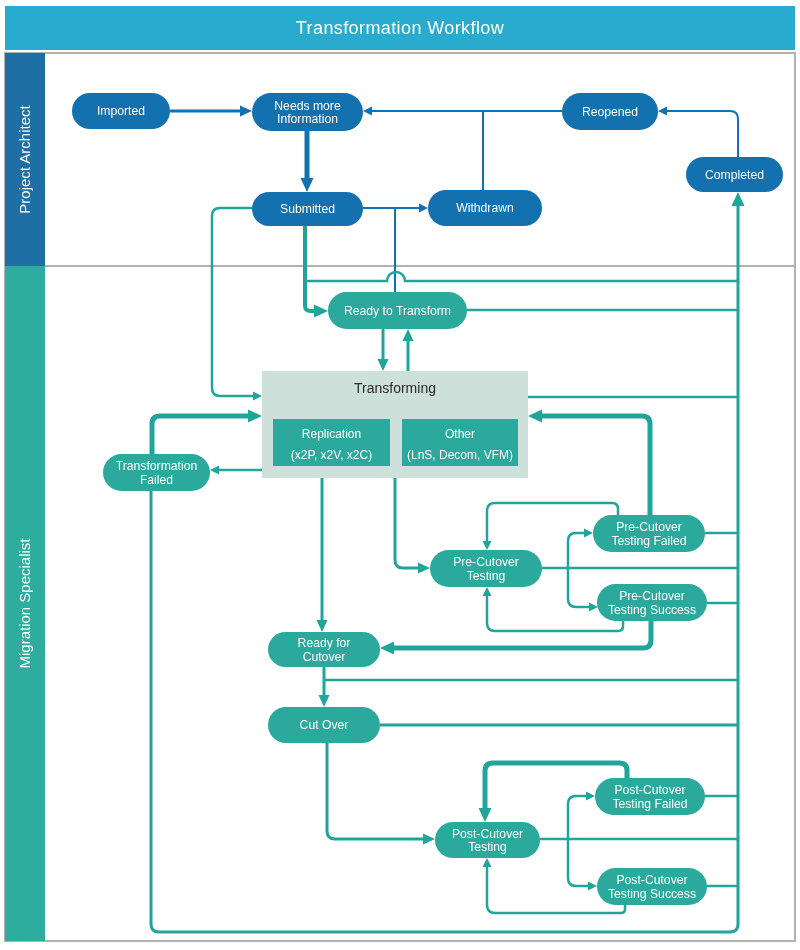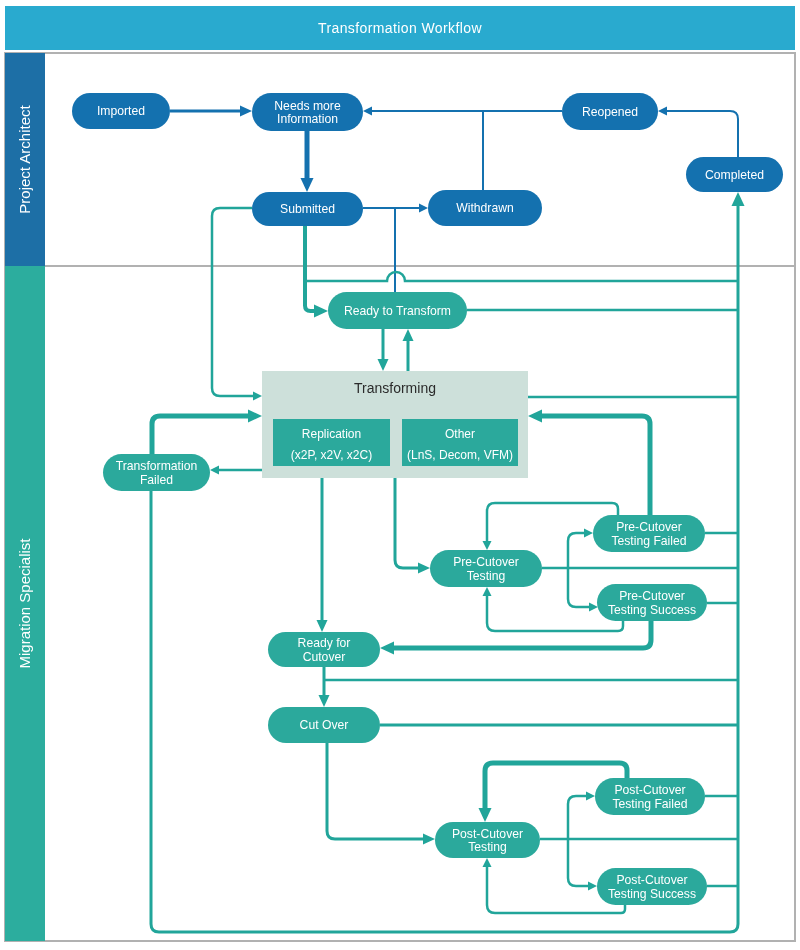--- a/index.html
+++ b/index.html
@@ -1,21 +1,21 @@
 <!DOCTYPE html>
 <html><head>
 <meta charset="utf-8">
 <style>
   html,body{margin:0;padding:0;background:#ffffff;}
   body{width:800px;height:950px;position:relative;font-family:"Liberation Sans",sans-serif;}
   .stage{position:absolute;inset:0;width:800px;height:950px;}
   .titlebar{
     position:absolute;left:5px;top:6px;width:790px;height:44px;
     display:flex;align-items:center;justify-content:center;
-    color:#ffffff;font-size:14px;font-weight:400;letter-spacing:.4px;
+    color:#ffffff;font-size:18px;font-weight:400;letter-spacing:.4px;
   }
   svg{position:absolute;left:0;top:0;}
   text{font-family:"Liberation Sans",sans-serif;}
 </style>
 </head>
 <body>
 
 <div class="stage">
   <svg width="800" height="950" viewBox="0 0 800 950">
       <rect x="5" y="53" width="790" height="888" fill="#fff" stroke="#B1B1B1" stroke-width="2"></rect>

